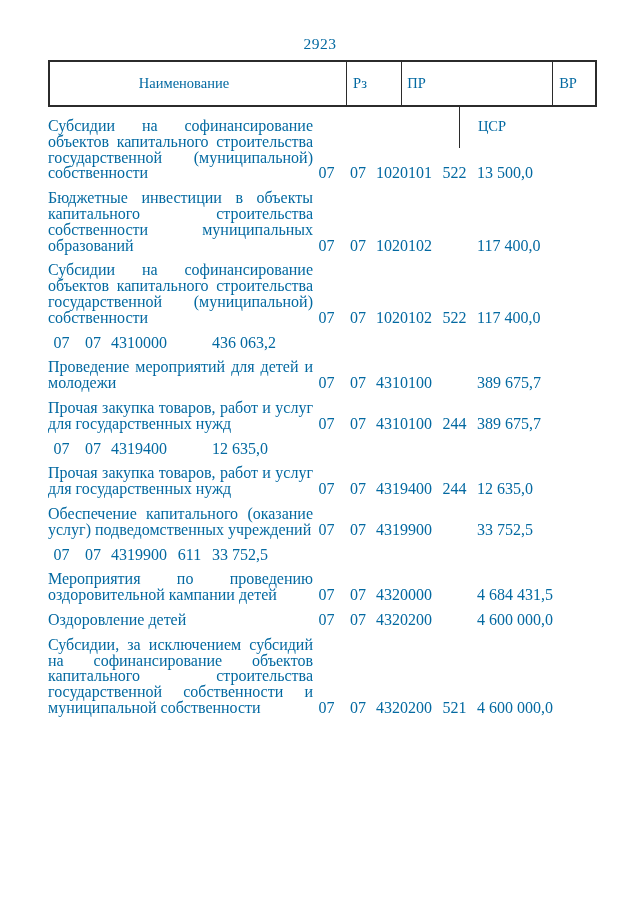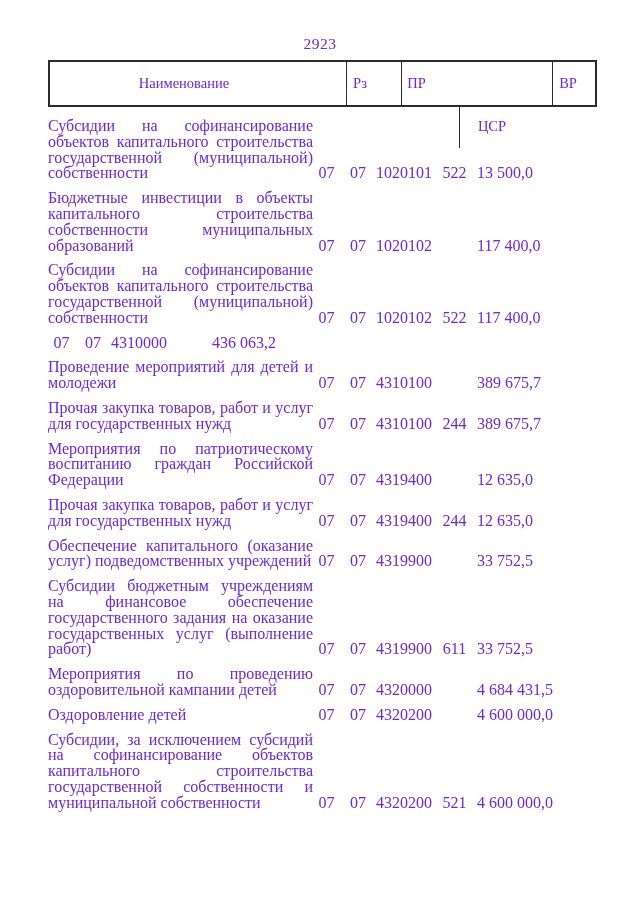--- a/index.html
+++ b/index.html
@@ -5,21 +5,21 @@
   html, body {
     margin: 0;
     padding: 0;
     background: #ffffff;
   }
   .page {
     position: relative;
     width: 640px;
     height: 905px;
     background: #ffffff;
-    color: #6d28d9;
+    color: #0369a1;
     font-family: "Liberation Serif", "DejaVu Serif", serif;
     overflow: hidden;
   }
   .page-number {
     position: absolute;
     top: 35px;
     left: 0;
     width: 640px;
     text-align: center;
     font-size: 15.5px;
@@ -142,21 +142,20 @@
   <div class="trow">
     <div class="td c-name">Прочая закупка товаров, работ и услуг для государственных нужд</div>
     <div class="td c-rz">07</div>
     <div class="td c-pr">07</div>
     <div class="td c-csr">4310100</div>
     <div class="td c-vr">244</div>
     <div class="td c-sum">389 675,7</div>
   </div>
 
   <div class="trow">
-    <div class="td c-name">Мероприятия по патриотическому воспитанию граждан Российской Федерации</div>
     <div class="td c-rz">07</div>
     <div class="td c-pr">07</div>
     <div class="td c-csr">4319400</div>
     <div class="td c-vr"></div>
     <div class="td c-sum">12 635,0</div>
   </div>
 
   <div class="trow">
     <div class="td c-name">Прочая закупка товаров, работ и услуг для государственных нужд</div>
     <div class="td c-rz">07</div>
@@ -169,21 +168,20 @@
   <div class="trow">
     <div class="td c-name">Обеспечение капитального (оказание услуг) подведомственных учреждений</div>
     <div class="td c-rz">07</div>
     <div class="td c-pr">07</div>
     <div class="td c-csr">4319900</div>
     <div class="td c-vr"></div>
     <div class="td c-sum">33 752,5</div>
   </div>
 
   <div class="trow">
-    <div class="td c-name">Субсидии бюджетным учреждениям на финансовое обеспечение государственного задания на оказание государственных услуг (выполнение работ)</div>
     <div class="td c-rz">07</div>
     <div class="td c-pr">07</div>
     <div class="td c-csr">4319900</div>
     <div class="td c-vr">611</div>
     <div class="td c-sum">33 752,5</div>
   </div>
 
   <div class="trow">
     <div class="td c-name">Мероприятия по проведению оздоровительной кампании детей</div>
     <div class="td c-rz">07</div>

